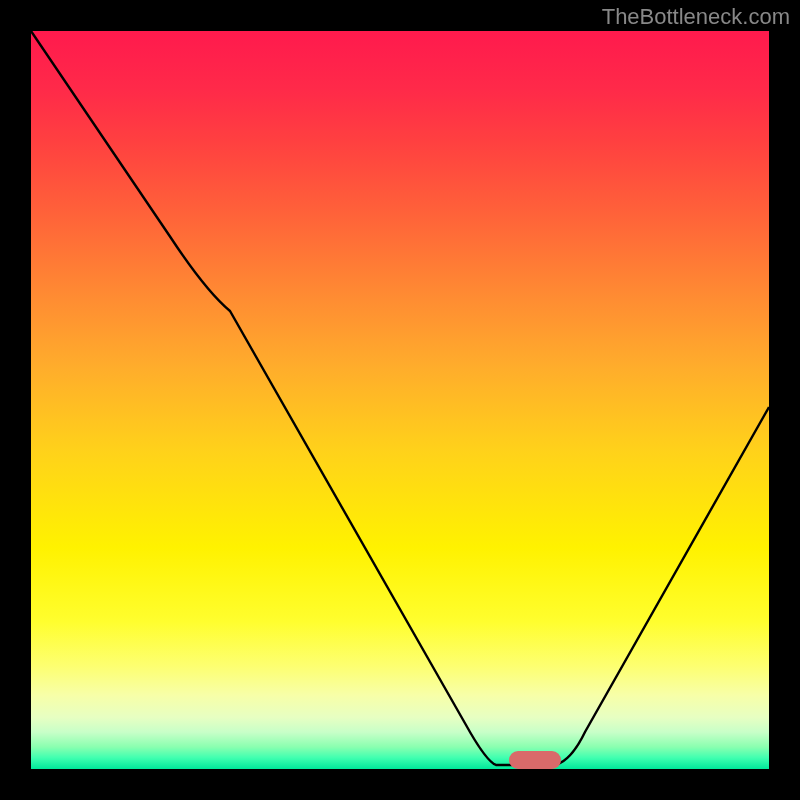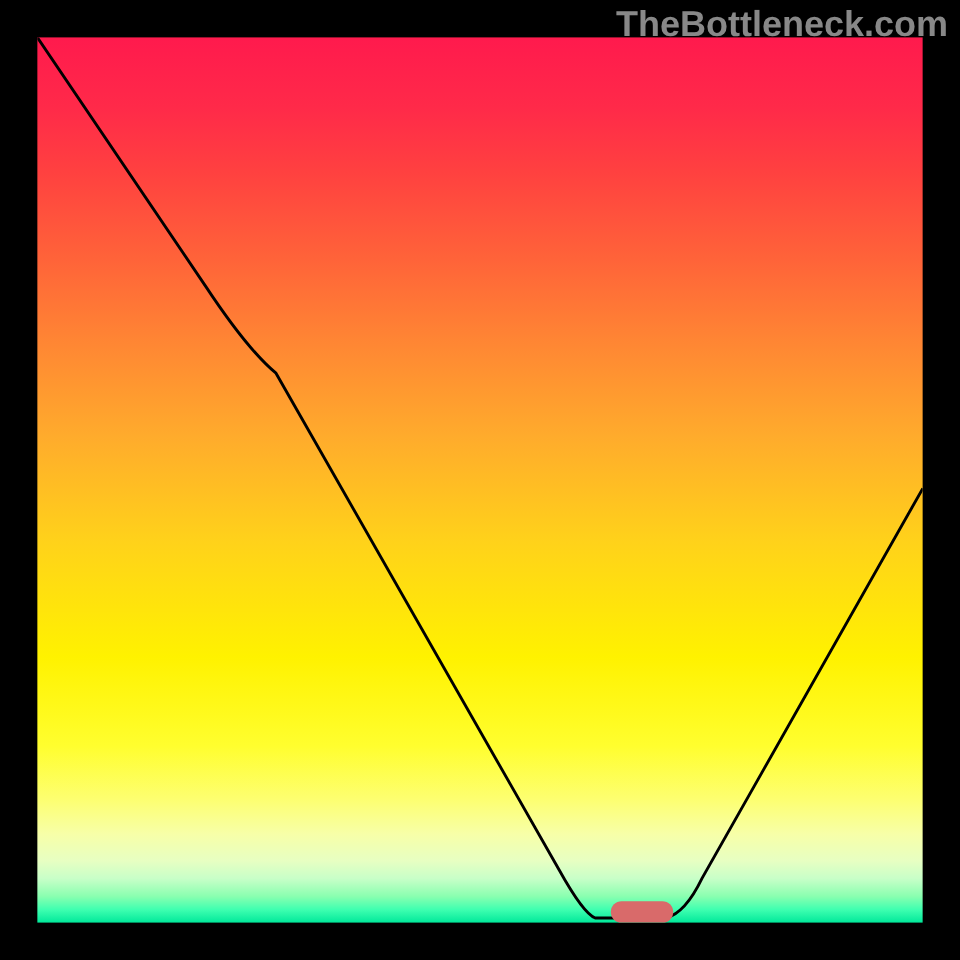--- a/index.html
+++ b/index.html
@@ -38,22 +38,22 @@
       #8affb0 97%,
       #3fffb0 98.5%,
       #00e89a 100%
     );
   }
   .watermark {
     position: absolute;
     top: 4px;
     right: 10px;
     font-family: Arial, Helvetica, sans-serif;
-    font-size: 30px;
-    font-weight: bold;
+    font-size: 22px;
+    font-weight: normal;
     color: #888;
   }
   .curve-svg {
     position: absolute;
     inset: 0;
   }
   .marker {
     position: absolute;
     width: 52px;
     height: 18px;

